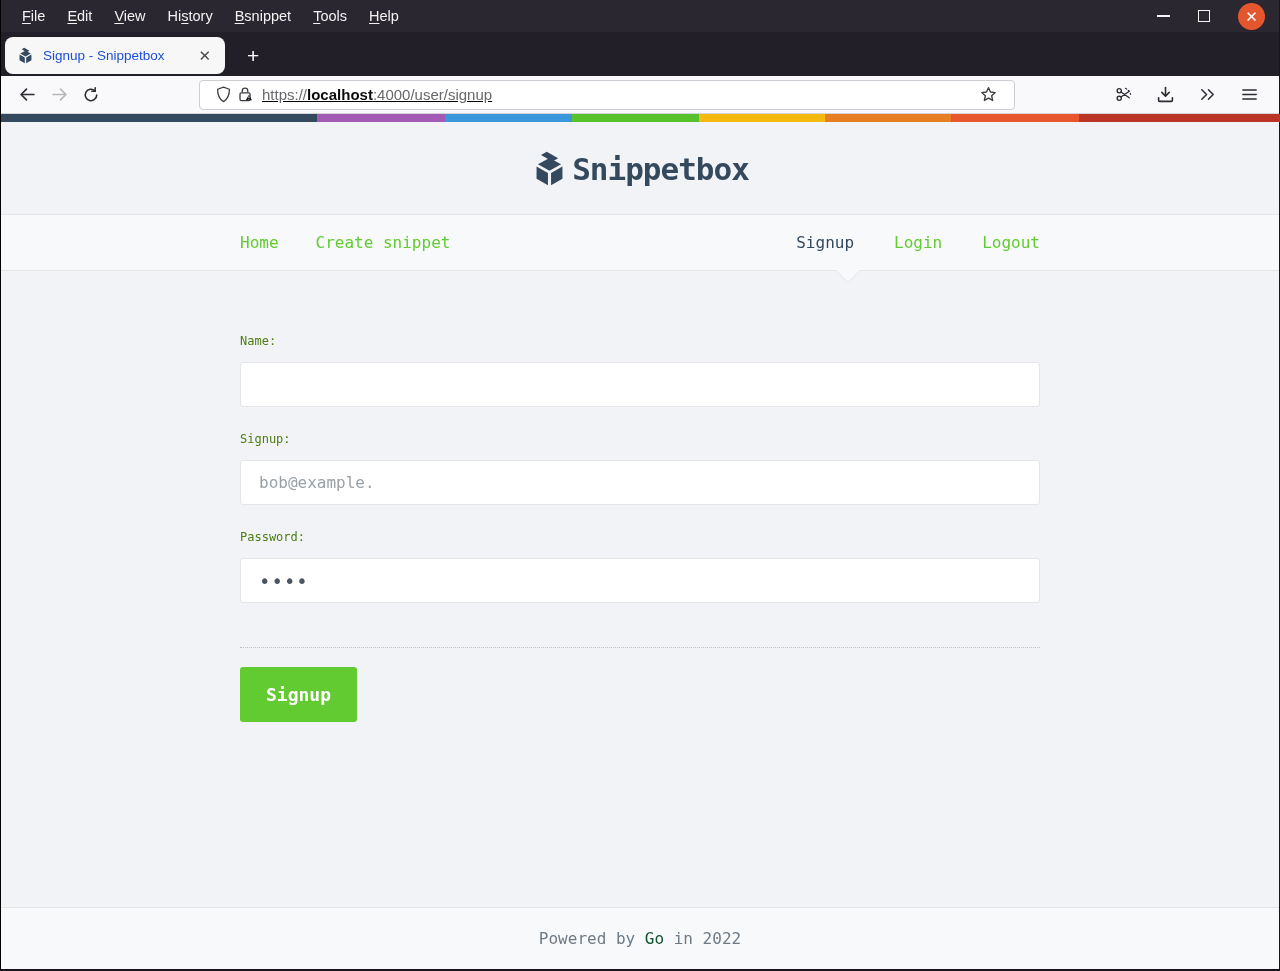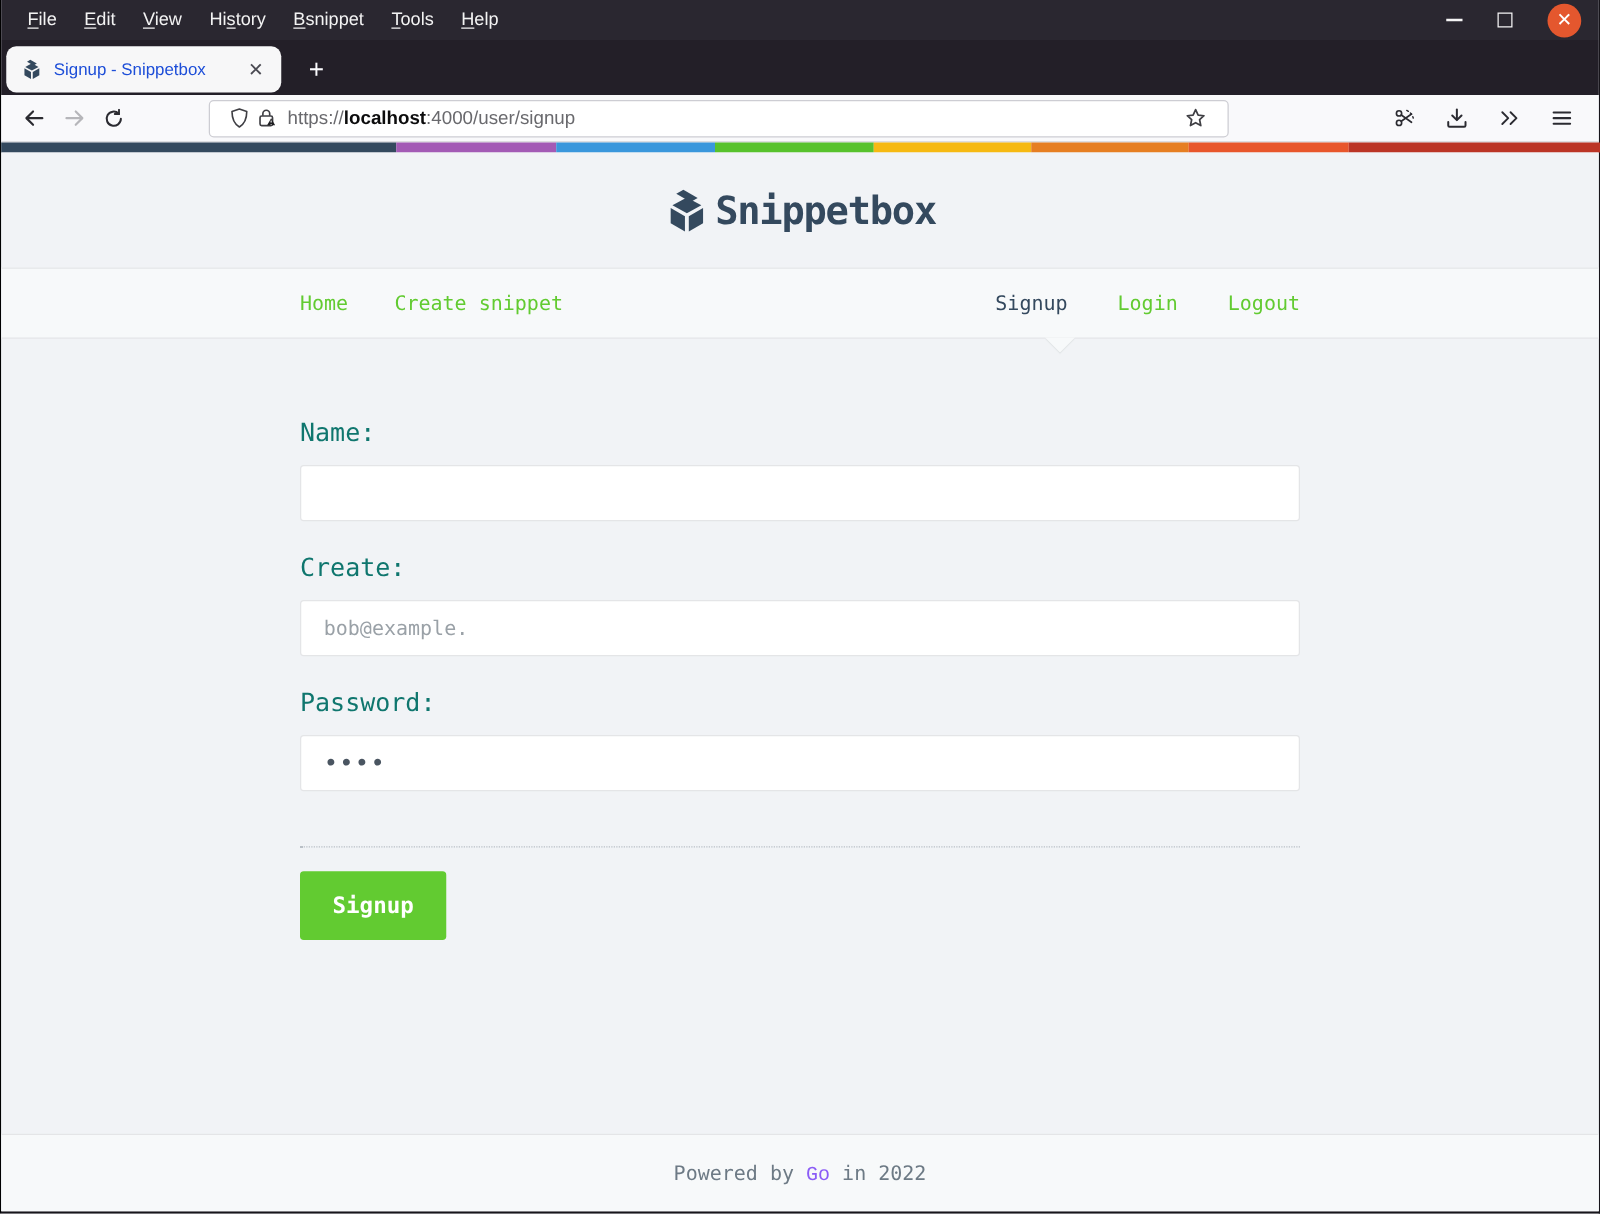--- a/index.html
+++ b/index.html
@@ -25,22 +25,22 @@
          display:flex; align-items:center; padding:0 8px 0 12px; }
   .tab-title { font-size:13.5px; color:#1d4ed8; margin-left:9px; flex:1; white-space:nowrap; overflow:hidden; }
   .tab-close { color:#4a4a52; font-size:15px; padding:2px 6px; border-radius:4px; }
   .newtab-btn { color:#fbfbfe; font-size:21px; font-weight:300; margin:0 0 8px 14px; padding:0 8px; }
 
   
   .toolbar { height:38px; background:#f9f9fb; display:flex; align-items:center; padding:0 10px;
              border-bottom:1px solid #d4d4d8; flex:0 0 auto; }
   .tb-btn { width:32px; height:28px; display:flex; align-items:center; justify-content:center; border-radius:4px; }
   .tb-btn svg { display:block; }
-  .urlbar { flex:0 0 auto; width:816px; height:30px; margin-left:60px; background:#fff;
-            border:1px solid #cdcdd3; border-radius:4px; display:flex; align-items:center; padding:0 10px; }
+  .urlbar { flex:0 0 auto; width:816px; height:30px; margin-left:92px; background:#fff;
+            border:1px solid #cdcdd3; border-radius:4px; display:flex; align-items:center; padding:0 10px;text-decoration:underline; }
   .url-text { font-size:15px; margin-left:8px; color:#69696d; flex:1; white-space:nowrap; overflow:hidden; }
   .url-text .domain { color:#0c0c0d; font-weight:600; }
   .urlbar-icon { display:flex; align-items:center; margin-left:6px; }
   .star-btn { margin-left:auto; }
   .tb-right { margin-left:auto; display:flex; align-items:center; gap:10px; padding-right:4px; }
 
   
   .stripe { height:8px; display:flex; flex:0 0 auto; }
   .stripe > div { height:100%; }
 
@@ -55,34 +55,34 @@
   .nav-inner a { text-decoration:none; color:#62cb31; }
   .nav-left { display:flex; gap:37px; }
   .nav-right { margin-left:auto; display:flex; gap:40px; }
   .nav-right a.active { color:#34495e; }
   .nav-caret { position:absolute; left:50%; margin-left:196px; top:100%; width:0; height:0;
                border-left:12px solid transparent; border-right:12px solid transparent;
                border-top:12px solid #f7f9fa; filter:drop-shadow(0 1px 0 #dfe1e3); }
 
   .site-main { flex:1; }
   .form-wrap { width:800px; margin:0 auto; padding-top:63px; }
-  .field-label { display:block; font-size:20px; margin-bottom:14px; color:#0f766e; }
+  .field-label { display:block; font-size:12px; margin-bottom:14px; color:#4d7c0f; }
   .text-input { width:100%; height:45px; background:#fff; border:1px solid #e4e5e7; border-radius:3px;
                 padding:0 18px; font-family:"DejaVu Sans Mono","Liberation Mono",monospace; font-size:16px;
                 color:#34495e; margin-bottom:25px; outline:none; }
   .text-input::placeholder { color:#9aa1a7; opacity:1; }
   .pw-input { font-size:19px; letter-spacing:1px; color:#4a5561; }
   .form-divider { border-top:1px dotted #b9bfc6; margin-top:19px; }
   .submit-btn { margin-top:19px; background:#62cb31; color:#fff; border:none; border-radius:3px;
                 font-family:"DejaVu Sans Mono","Liberation Mono",monospace; font-size:18px; font-weight:bold;
                 padding:17px 26px; cursor:pointer; }
 
   .site-footer { height:62px; background:#f7f9fa; border-top:1px solid #e4e5e7; display:flex;
                  align-items:center; justify-content:center; font-size:16px; color:#6d7a85; }
-  .site-footer a { color:#8b5cf6; text-decoration:none;font-family:Liberation Mono, monospace; }
+  .site-footer a { color:#14532d; text-decoration:none; }
 </style>
 </head>
 <body>
 
 <div class="window">
 
   <div class="menubar">
     <span class="menu-item"><span></span><span class="mn">F</span><span>ile</span></span>
     <span class="menu-item"><span></span><span class="mn">E</span><span>dit</span></span>
     <span class="menu-item"><span></span><span class="mn">V</span><span>iew</span></span>
@@ -227,21 +227,21 @@
         </span>
       </div>
       <span class="nav-caret"></span>
     </nav>
 
     <main class="site-main">
       <form class="form-wrap">
         <label class="field-label">Name:</label>
         <input class="text-input" type="text" value="" style="">
 
-        <label class="field-label">Create:</label>
+        <label class="field-label">Signup:</label>
         <input class="text-input" type="text" placeholder="bob@example." style="">
 
         <label class="field-label">Password:</label>
         <input class="text-input pw-input" type="text" value="••••" style="">
 
         <div class="form-divider"></div>
         <button type="button" class="submit-btn">Signup</button>
       </form>
     </main>
 

